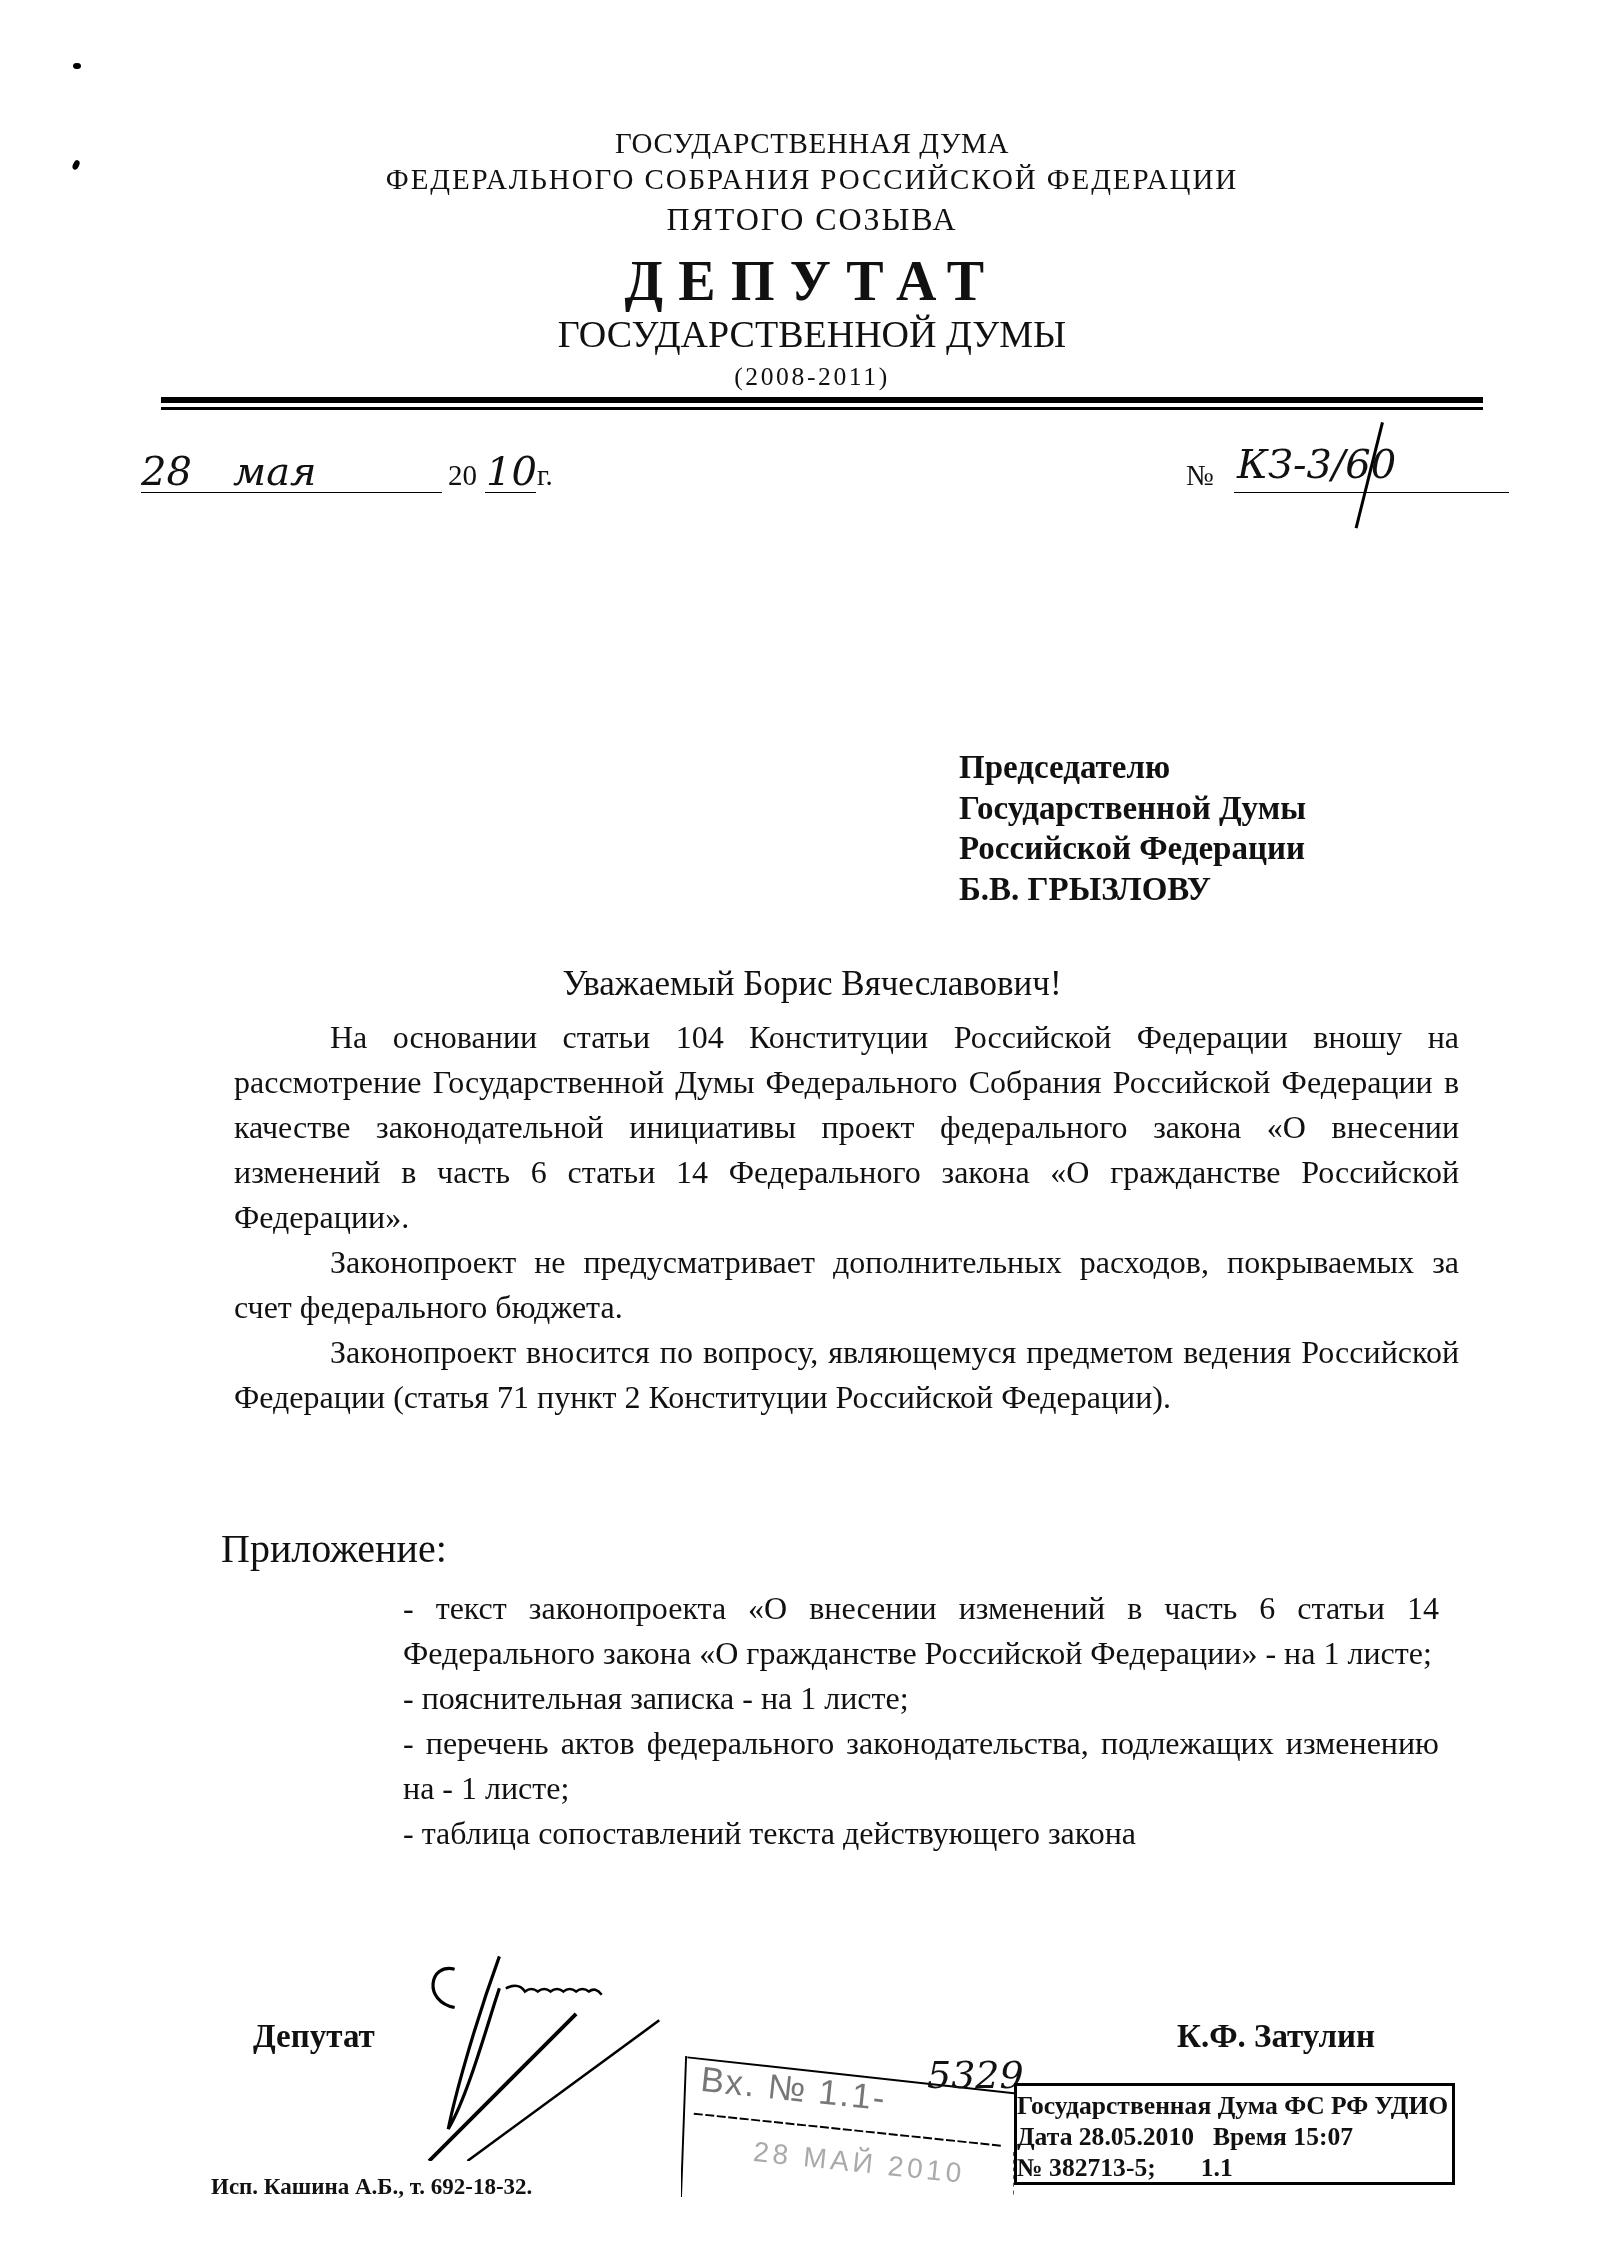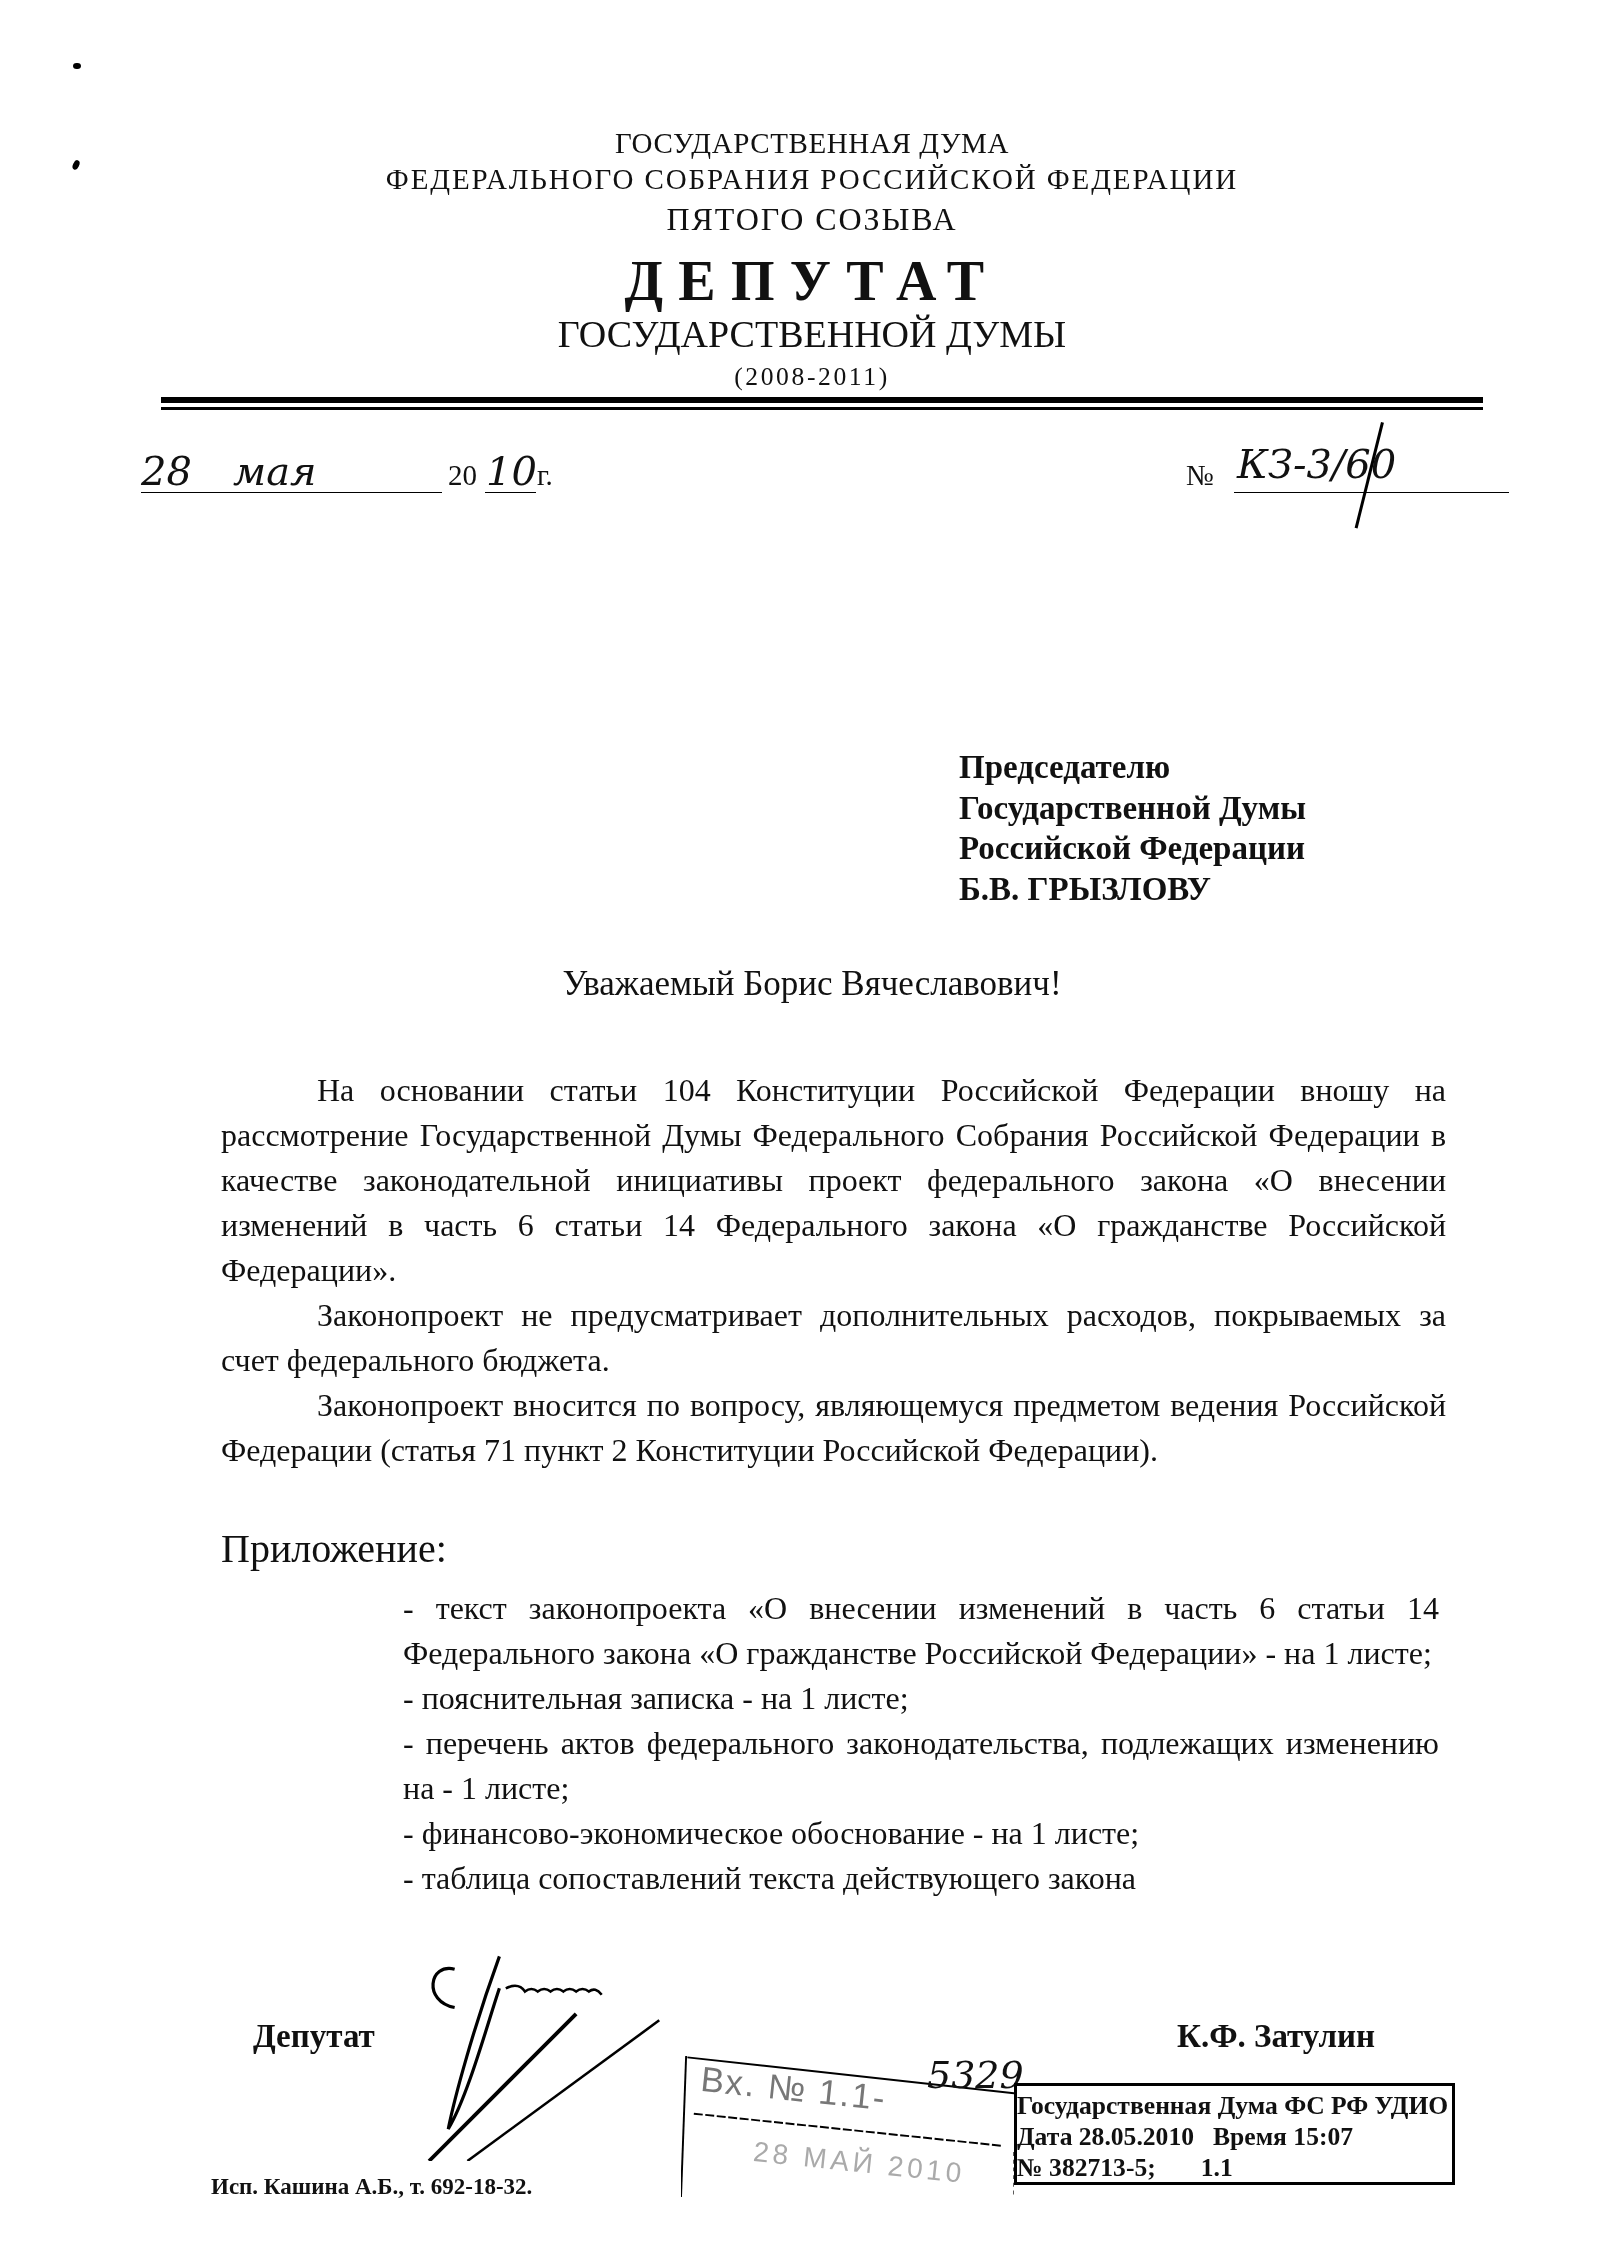--- a/index.html
+++ b/index.html
@@ -39,21 +39,21 @@
   #addr-1 { top: 790px; }
   #addr-2 { top: 830px; }
   #addr-3 { top: 871px; }
 
   
   #salutation { top: 964px; left: 358px; width: 908px; text-align:center; font-size: 35px; font-weight: normal; }
 
   
   .body-text { left: 221px; width: 1225px; font-size: 32px; line-height: 45px; text-align: justify; }
   .body-text p { margin: 0; text-indent: 96px; text-align: justify; }
-  #body-block { top: 1068px; }
+  #body-block { top: 1015px; margin-left: 13px; }
 
   
   #attach-title { top: 1525px; left: 221px; font-size: 40px; }
   #attach-list { top: 1586px; left: 403px; width: 1036px; font-size: 32px; line-height: 45px; }
   #attach-list .item { text-align: justify; }
 
   
   #sign-role { top: 2018px; left: 253px; font-size: 33px; font-weight: bold; }
   #sign-name { top: 2018px; left: 1177px; font-size: 33px; font-weight: bold; }
   #signature { top: 1950px; left: 416px; width: 576px; height: 211px; }
@@ -111,21 +111,20 @@
   <p>На основании статьи 104 Конституции Российской Федерации вношу на рассмотрение Государственной Думы Федерального Собрания Российской Федерации в качестве законодательной инициативы проект федерального закона «О внесении изменений в часть 6 статьи 14 Федерального закона «О гражданстве Российской Федерации».</p>
   <p>Законопроект не предусматривает дополнительных расходов, покрываемых за счет федерального бюджета.</p>
   <p>Законопроект вносится по вопросу, являющемуся предметом ведения Российской Федерации (статья 71 пункт 2 Конституции Российской Федерации).</p>
 </div>
 
 <div class="abs" id="attach-title">Приложение:</div>
 <div class="abs" id="attach-list">
   <div class="item">- текст законопроекта «О внесении изменений в часть 6 статьи 14 Федерального закона «О гражданстве Российской Федерации» - на 1 листе;</div>
   <div class="item">- пояснительная записка - на 1 листе;</div>
   <div class="item">- перечень актов федерального законодательства, подлежащих изменению на - 1 листе;</div>
-  <div class="item">- финансово-экономическое обоснование - на 1 листе;</div>
   <div class="item">- таблица сопоставлений текста действующего закона</div>
 </div>
 
 <div class="abs" id="sign-role">Депутат</div>
 <svg class="abs" id="signature" viewBox="0 0 900 330">
   <path d="M60 30 C 20 20, 10 80, 60 90" fill="none" stroke="#000" stroke-width="5"></path>
   <path d="M130 10 C 90 120, 60 230, 50 280 C 80 230, 110 120, 130 60" fill="none" stroke="#000" stroke-width="5"></path>
   <path d="M140 60 q 20 -10 30 5 q 10 -8 20 0 q 10 -8 20 0 q 10 -8 20 0 q 10 -8 20 0 q 10 -8 20 0 q 10 -8 20 5" fill="none" stroke="#000" stroke-width="4"></path>
   <path d="M250 100 L 20 330" fill="none" stroke="#000" stroke-width="6"></path>
   <path d="M380 110 L 80 330" fill="none" stroke="#000" stroke-width="4"></path>

